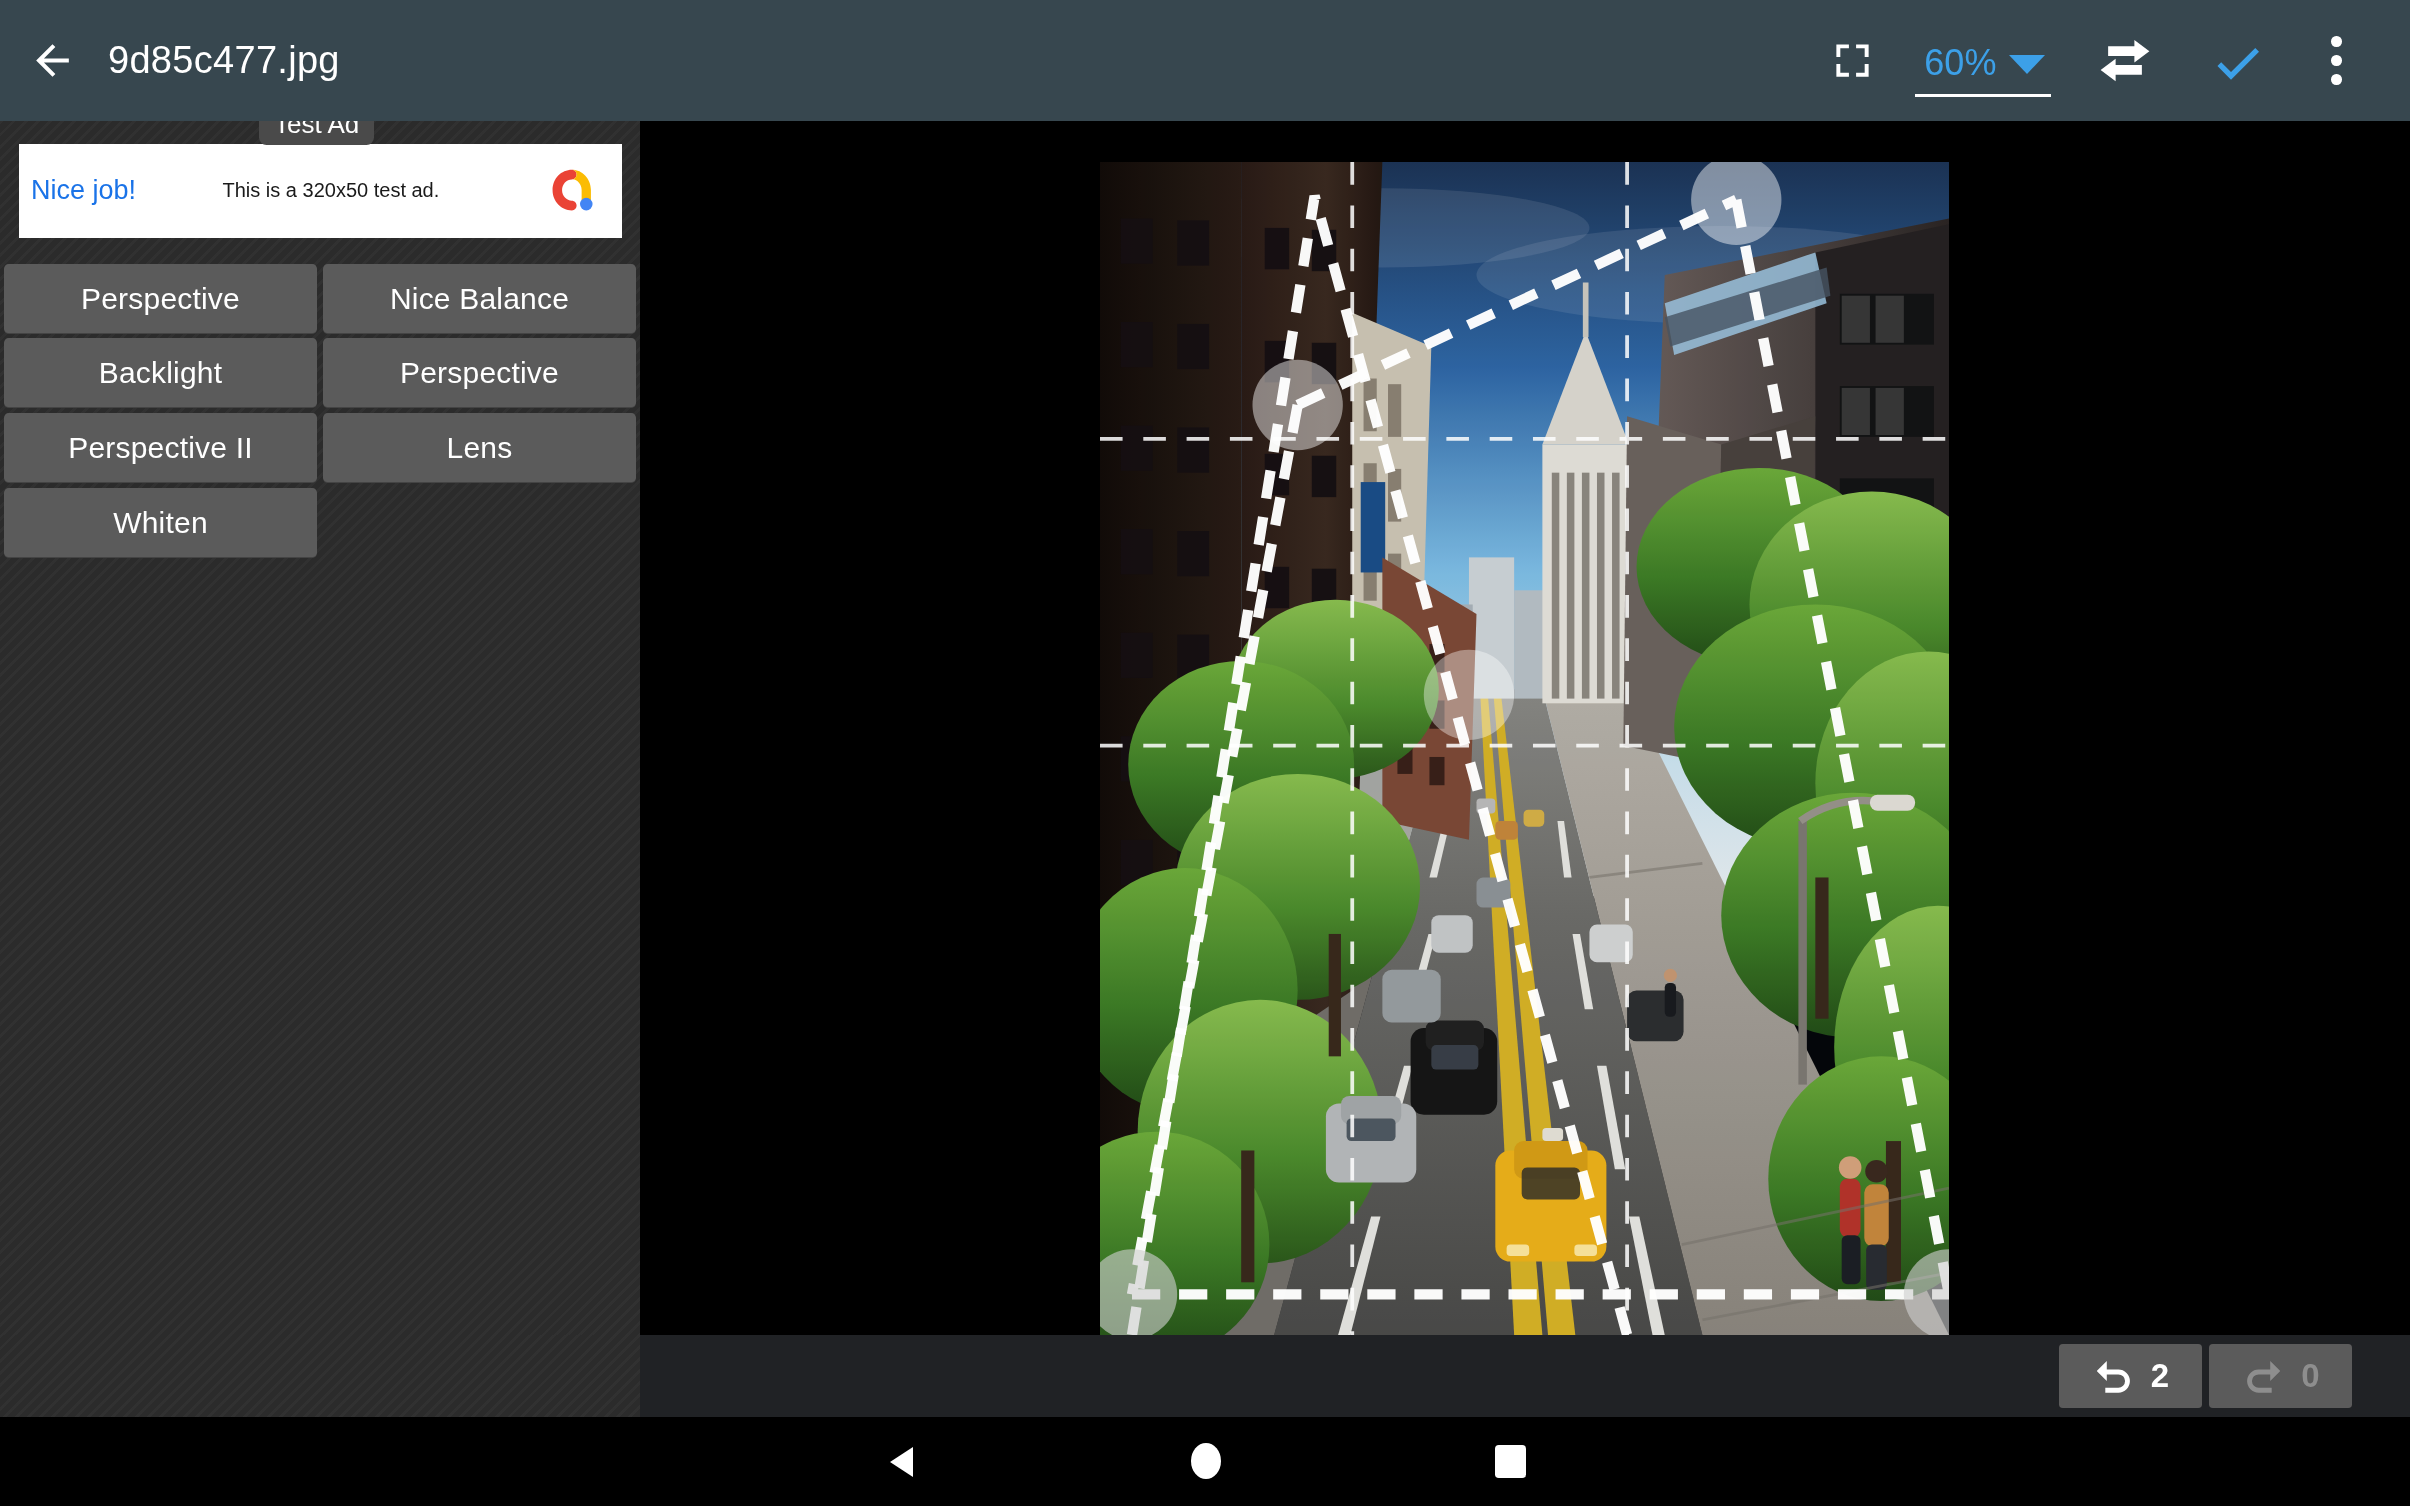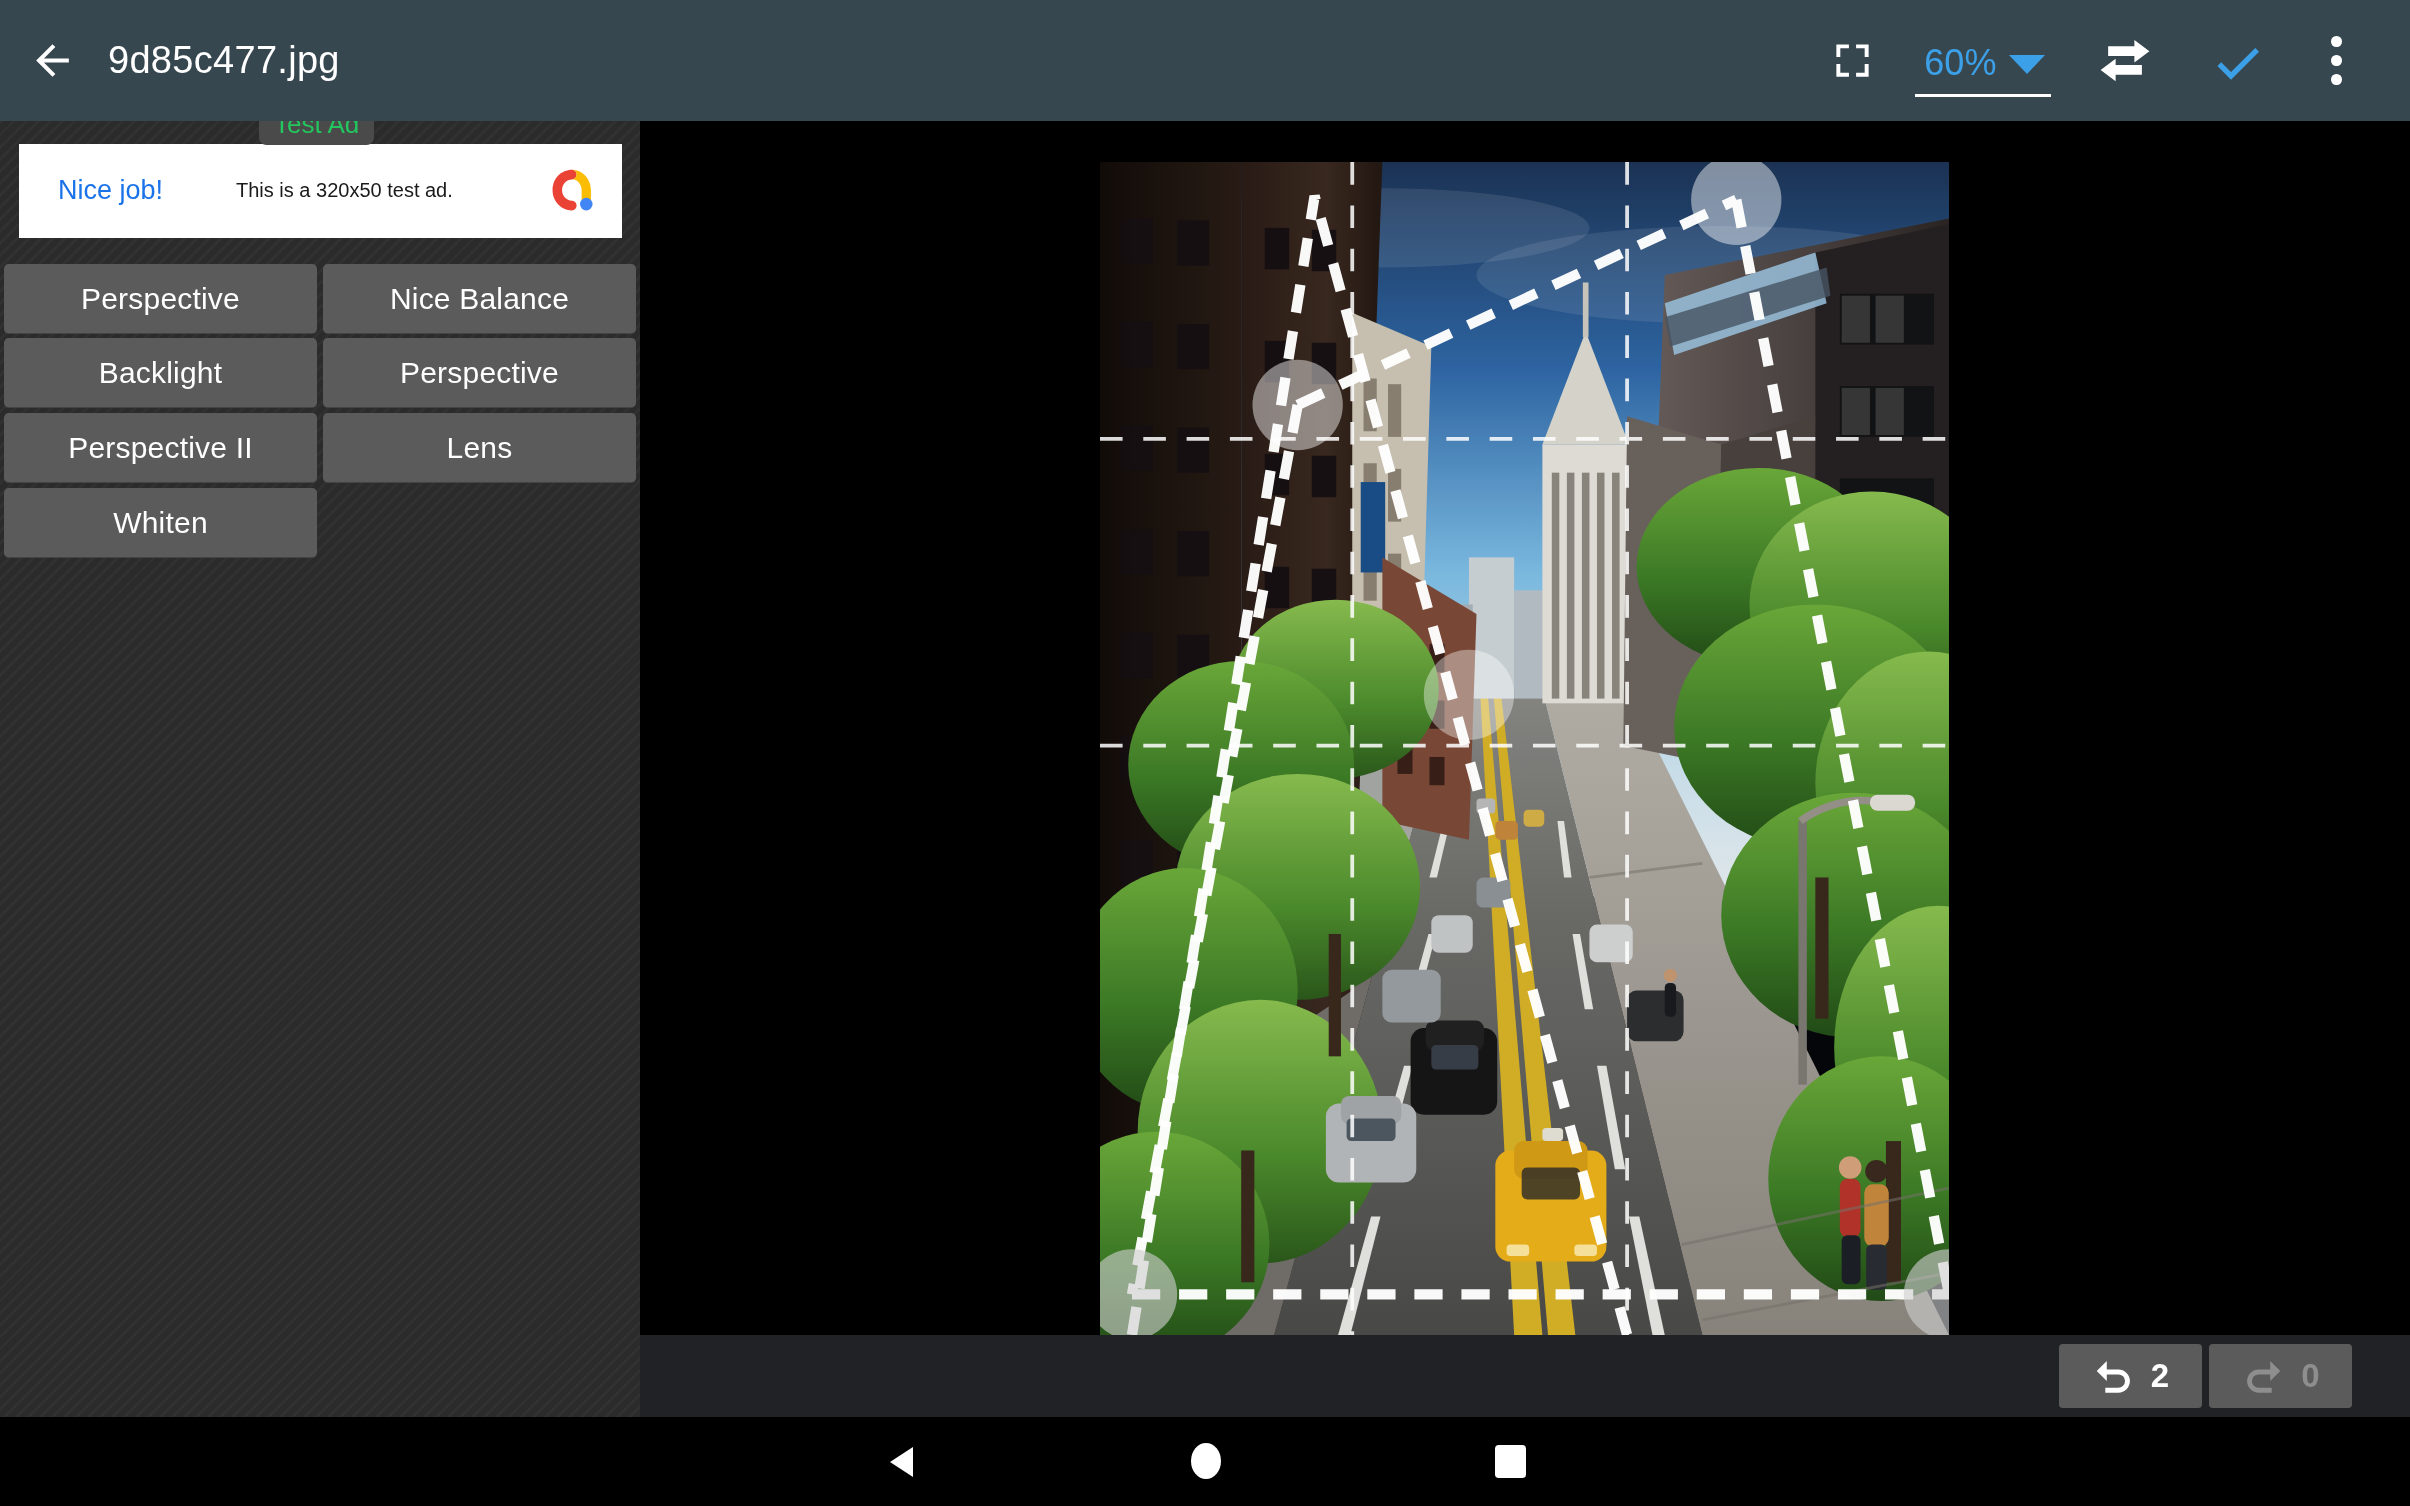--- a/index.html
+++ b/index.html
@@ -62,30 +62,30 @@
   }
 
   
   .ad-wrap { position: relative; padding: 22.6px 0 0 19px; }
   .ad-banner {
     position: relative; width: 603px; height: 94px; background: #ffffff;
     display: flex; align-items: center; cursor: pointer;
   }
   .ad-cta {
     color: #1a73e8; font-size: 27px; font-weight: 400;
-    margin-left: 39px; white-space: nowrap;
+    margin-left: 12px; white-space: nowrap;
   }
   .ad-body {
     flex: 1 1 auto; text-align: center; color: #1a1a1a; font-size: 20px;
     white-space: nowrap; padding-right: 22.6px; padding-left: 9.4px;
   }
   .ad-logo { width: 62px; height: 62px; margin-right: 21px; flex: 0 0 auto; }
   .ad-badge {
     position: absolute; left: 259px; top: -15px;
-    background: #4a4a4a; color: #22c55e; font-size: 26px;
+    background: #4a4a4a; color: #ffffff; font-size: 26px;
     padding: 4.7px 15px 7.5px 15px; border-radius: 7.5px; white-space: nowrap;
     line-height: 1.05;
   }
 
   
   .tool-grid {
     margin-top: 26px; padding: 0 3.8px;
     display: grid; grid-template-columns: 1fr 1fr; gap: 4.7px 5.6px;
   }
   .tool-btn {

